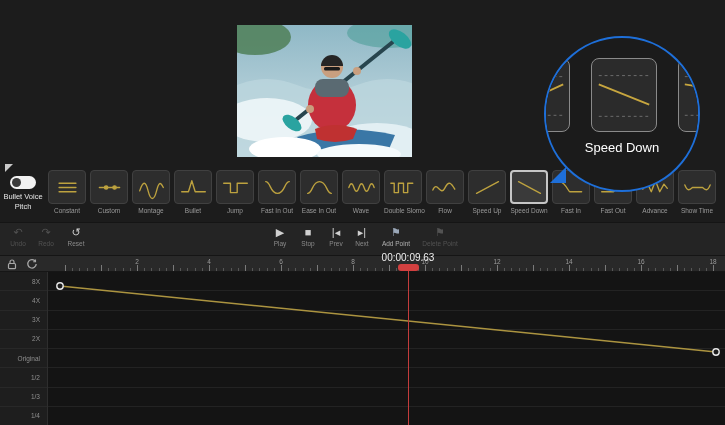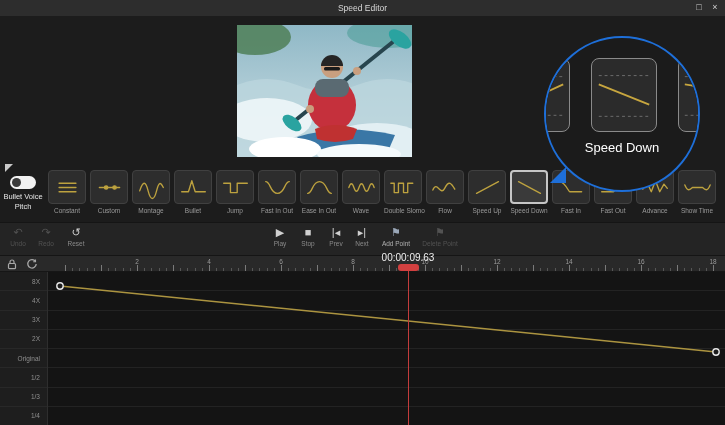--- a/index.html
+++ b/index.html
@@ -76,25 +76,20 @@
   .playhead-badge{position:absolute;left:398px;top:264px;width:21px;height:7px;border-radius:3px;
                   background:#d24040;z-index:10;cursor:pointer;}
   .timecode{position:absolute;left:358px;top:252px;width:100px;text-align:center;font-size:10px;
             color:#f0f0f0;z-index:10;}
 </style>
 </head>
 <body>
 
 <div class="window">
 
-  <div class="titlebar">
-    <span class="title">Speed Editor</span>
-    <span class="tb-btn max">□</span>
-    <span class="tb-btn close">×</span>
-  </div>
 
   <div class="preview">
     <svg viewBox="0 0 175 132">
       <defs>
         <linearGradient id="wg" x1="0" y1="0" x2="0" y2="1">
           <stop offset="0" stop-color="#8fb8c6"></stop>
             <stop offset="1" stop-color="#cfe0e6"></stop>
         </linearGradient>
       </defs>
       <rect width="175" height="132" fill="url(#wg)"></rect>

